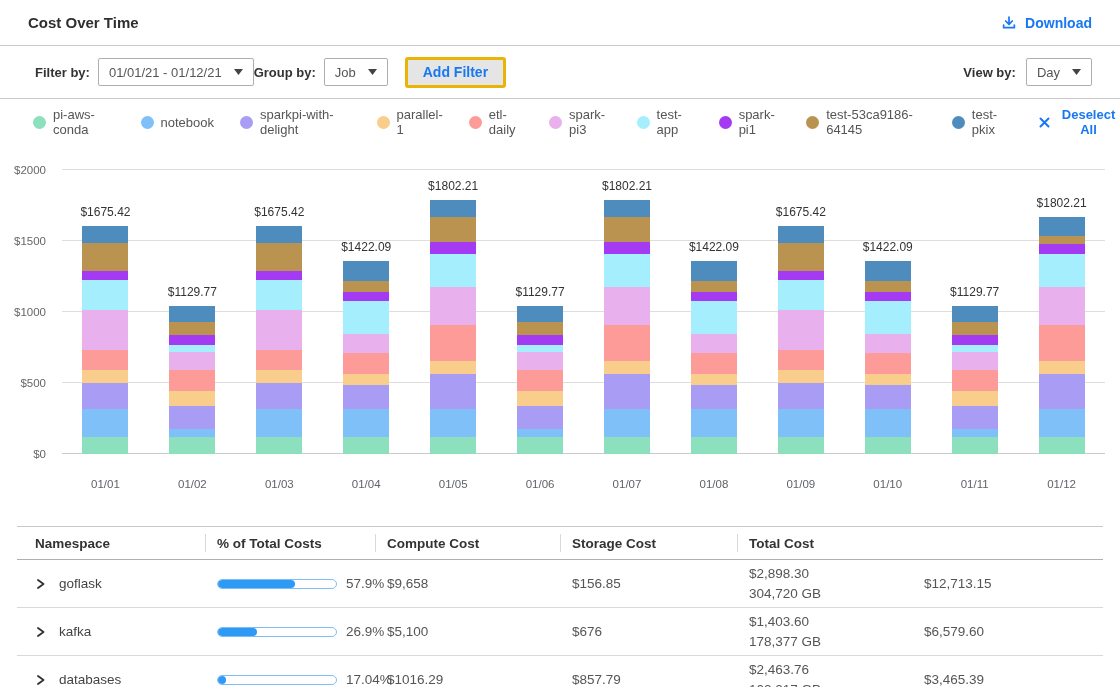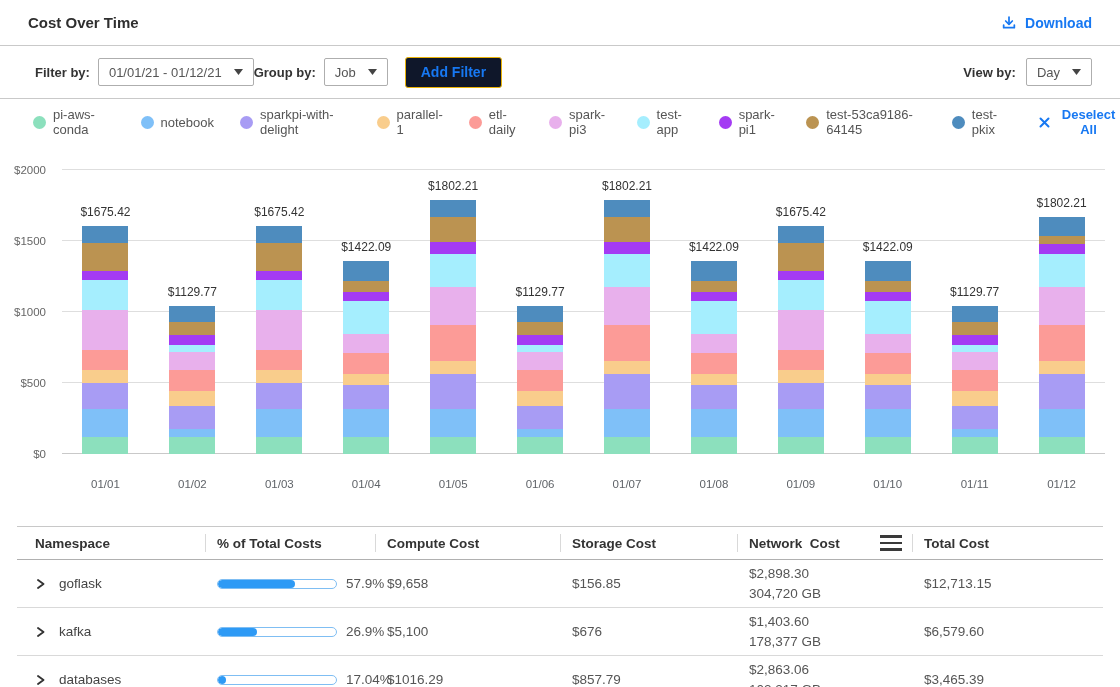--- a/index.html
+++ b/index.html
@@ -16,21 +16,21 @@
     font-size:14px; cursor:pointer; background:none; border:none; font-family:inherit; }
   
   .filterbar{ height:53px; display:flex; align-items:center; padding:0 28px 0 35px;
     border-bottom:1px solid #c9c9c9; }
   .flabel{ font-size:13px; font-weight:bold; color:#333; white-space:nowrap; }
   .selectbox{ display:flex; align-items:center; gap:12px; border:1px solid #aeaeae; border-radius:2px;
     background:#fff; padding:0 10px; height:28px; font-size:13px; color:#555; cursor:pointer;
     font-family:inherit; white-space:nowrap; }
   .caret{ width:9px; height:6px; flex:none; }
   .ml8{ margin-left:8px; } .ml16{ } .ml10{ margin-left:10px; }
-  .add-filter{ margin-left:17px; height:31px; padding:0 15px; background:#0f172a; border:1px solid #eab308;
+  .add-filter{ margin-left:17px; height:31px; padding:0 15px; background:#e5e5e5; border:3px solid #eab308;
     border-radius:3px; color:#1778f2; font-weight:bold; font-size:14px; cursor:pointer; font-family:inherit; }
   .fspacer{ flex:1; }
   
   .legendbar{ height:44px; display:flex; align-items:center; gap:26px; padding:2px 0 0 33px;
     font-size:13px; color:#555; }
   .legend-item{ display:flex; align-items:center; gap:7px; cursor:pointer; }
   .dot{ width:13px; height:13px; border-radius:50%; flex:none; }
   .deselect{ display:flex; align-items:center; gap:7px; color:#1778f2; font-weight:bold;
     cursor:pointer; background:none; border:none; font-size:13px; font-family:inherit; margin-left:4px; }
   
@@ -383,28 +383,20 @@
     <div class="th">
         <span class="th-label">% of Total Costs</span>
       </div>
     <div class="th">
         <span class="th-label">Compute Cost</span>
       </div>
     <div class="th">
         <span class="th-label">Storage Cost</span>
       </div>
     <div class="th">
-      <span class="th-label">Network  Cost</span>
-      <button class="burger">
-          <span></span>
-          <span></span>
-          <span></span>
-        </button>
-    </div>
-    <div class="th">
         <span class="th-label">Total Cost</span>
       </div>
   </div>
   <div>
       <div class="trow tr">
         <div class="name-cell">
           <button class="chev-btn">
             <svg width="11" height="12" viewBox="0 0 11 12" fill="none" stroke="#333" stroke-width="1.9" stroke-linecap="round" stroke-linejoin="round">
               <polyline points="3,2 8.5,6 3,10"></polyline>
             </svg>
@@ -459,19 +451,19 @@
         </div>
         <div class="pct-cell">
           <span class="pill">
             <span class="fill" style="width: 7%;"></span>
           </span>
           <span>17.04%</span>
         </div>
         <div class="cell">$1016.29</div>
         <div class="cell">$857.79</div>
         <div class="cell net-cell">
-          <div>$2,863.06</div>
+          <div>$2,463.76</div>
           <div>102,217 GB</div>
         </div>
         <div class="cell">$3,465.39</div>
       </div>
     </div>
 </div>
 
 </body></html>

